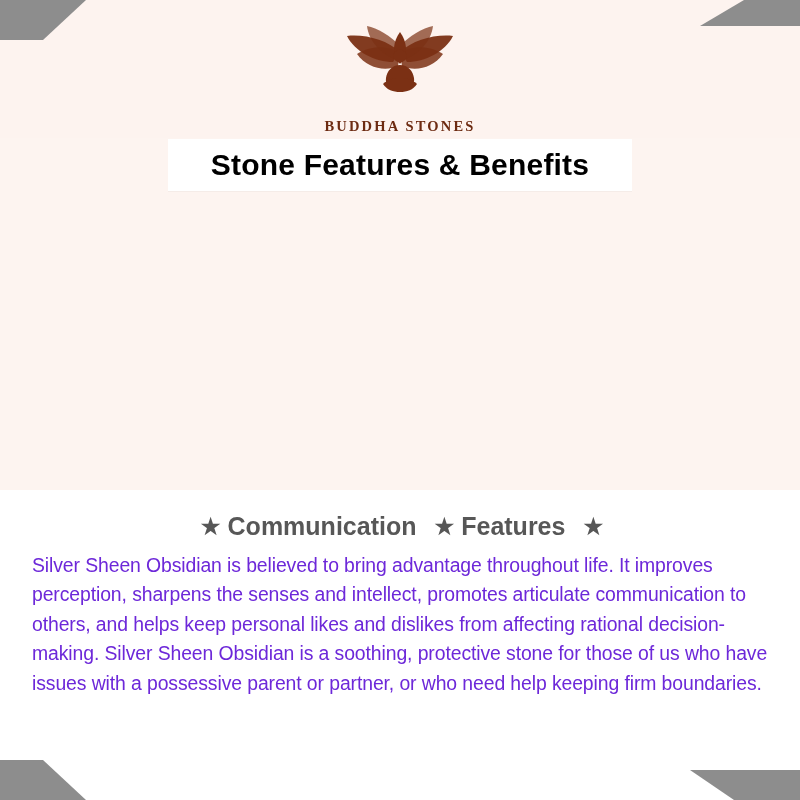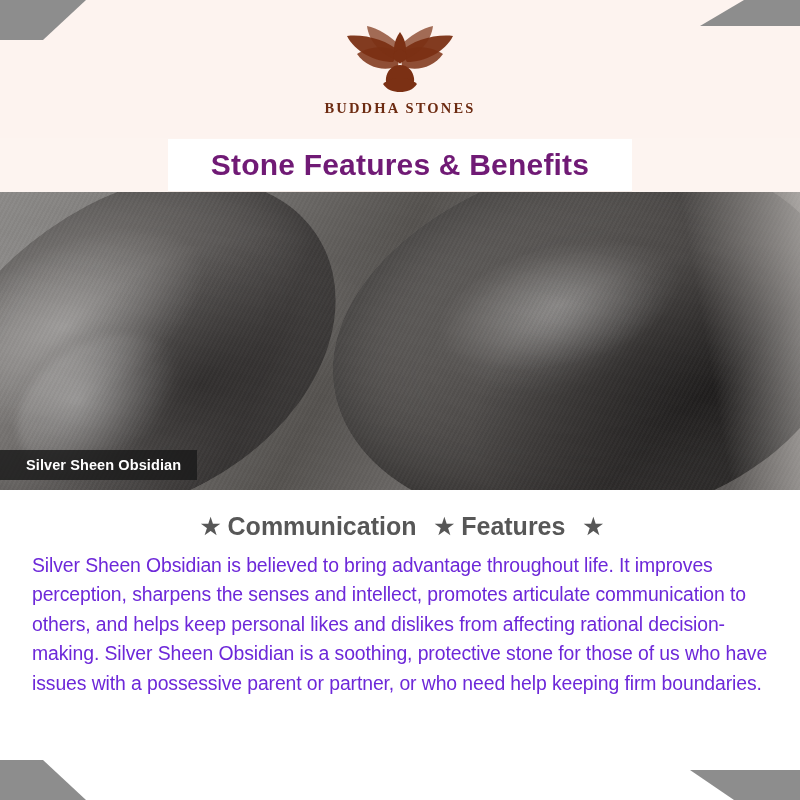--- a/index.html
+++ b/index.html
@@ -61,21 +61,21 @@
     padding-top: 18px;
     box-sizing: border-box;
     z-index: 3;
   }
   .logo-mark {
     width: 150px;
     height: 80px;
     display: block;
   }
   .brand-name {
-    margin-top: 2px;
+    margin-top: 20px;
     font-size: 14.5px;
     letter-spacing: 2.2px;
     font-weight: bold;
     color: #6d2b12;
     font-family: "Liberation Serif", serif;
   }
 
   
   .title-banner {
     position: absolute;
@@ -87,21 +87,21 @@
     display: flex;
     align-items: center;
     justify-content: center;
     z-index: 5;
     box-shadow: 0 1px 0 rgba(0,0,0,0.03);
   }
   .title-banner h1 {
     margin: 0;
     font-size: 30px;
     font-weight: bold;
-    color: #701a75;
+    color: #000000;
     letter-spacing: 0.2px;
     font-family: "Liberation Sans", sans-serif;
   }
 
   
   .hero {
     position: absolute;
     top: 192px;
     left: 0;
     width: 800px;
@@ -266,30 +266,20 @@
         <path d="M58 66 C62 62 68 60 75 60 C82 60 88 62 92 66 C88 72 82 74 75 74 C68 74 62 72 58 66 Z"></path>
       </g>
     </svg>
     <div class="brand-name">BUDDHA STONES</div>
   </div>
 
   <div class="title-banner">
     <h1>Stone Features &amp; Benefits</h1>
   </div>
 
-  <div class="hero">
-    <div class="hero-bg"></div>
-    <div class="stone-left"></div>
-    <div class="stone-left-shine"></div>
-    <div class="stone-right"></div>
-    <div class="stone-right-swirl"></div>
-    <div class="hero-grain"></div>
-    <div class="hero-light-edge"></div>
-    <div class="caption-tab">Silver Sheen Obsidian</div>
-  </div>
 
   <div class="content">
     <div class="benefits">
       <div class="benefit">
         <span class="star">★</span>
         <span>Communication</span>
       </div>
       <div class="benefit">
         <span class="star">★</span>
         <span>Features</span>

